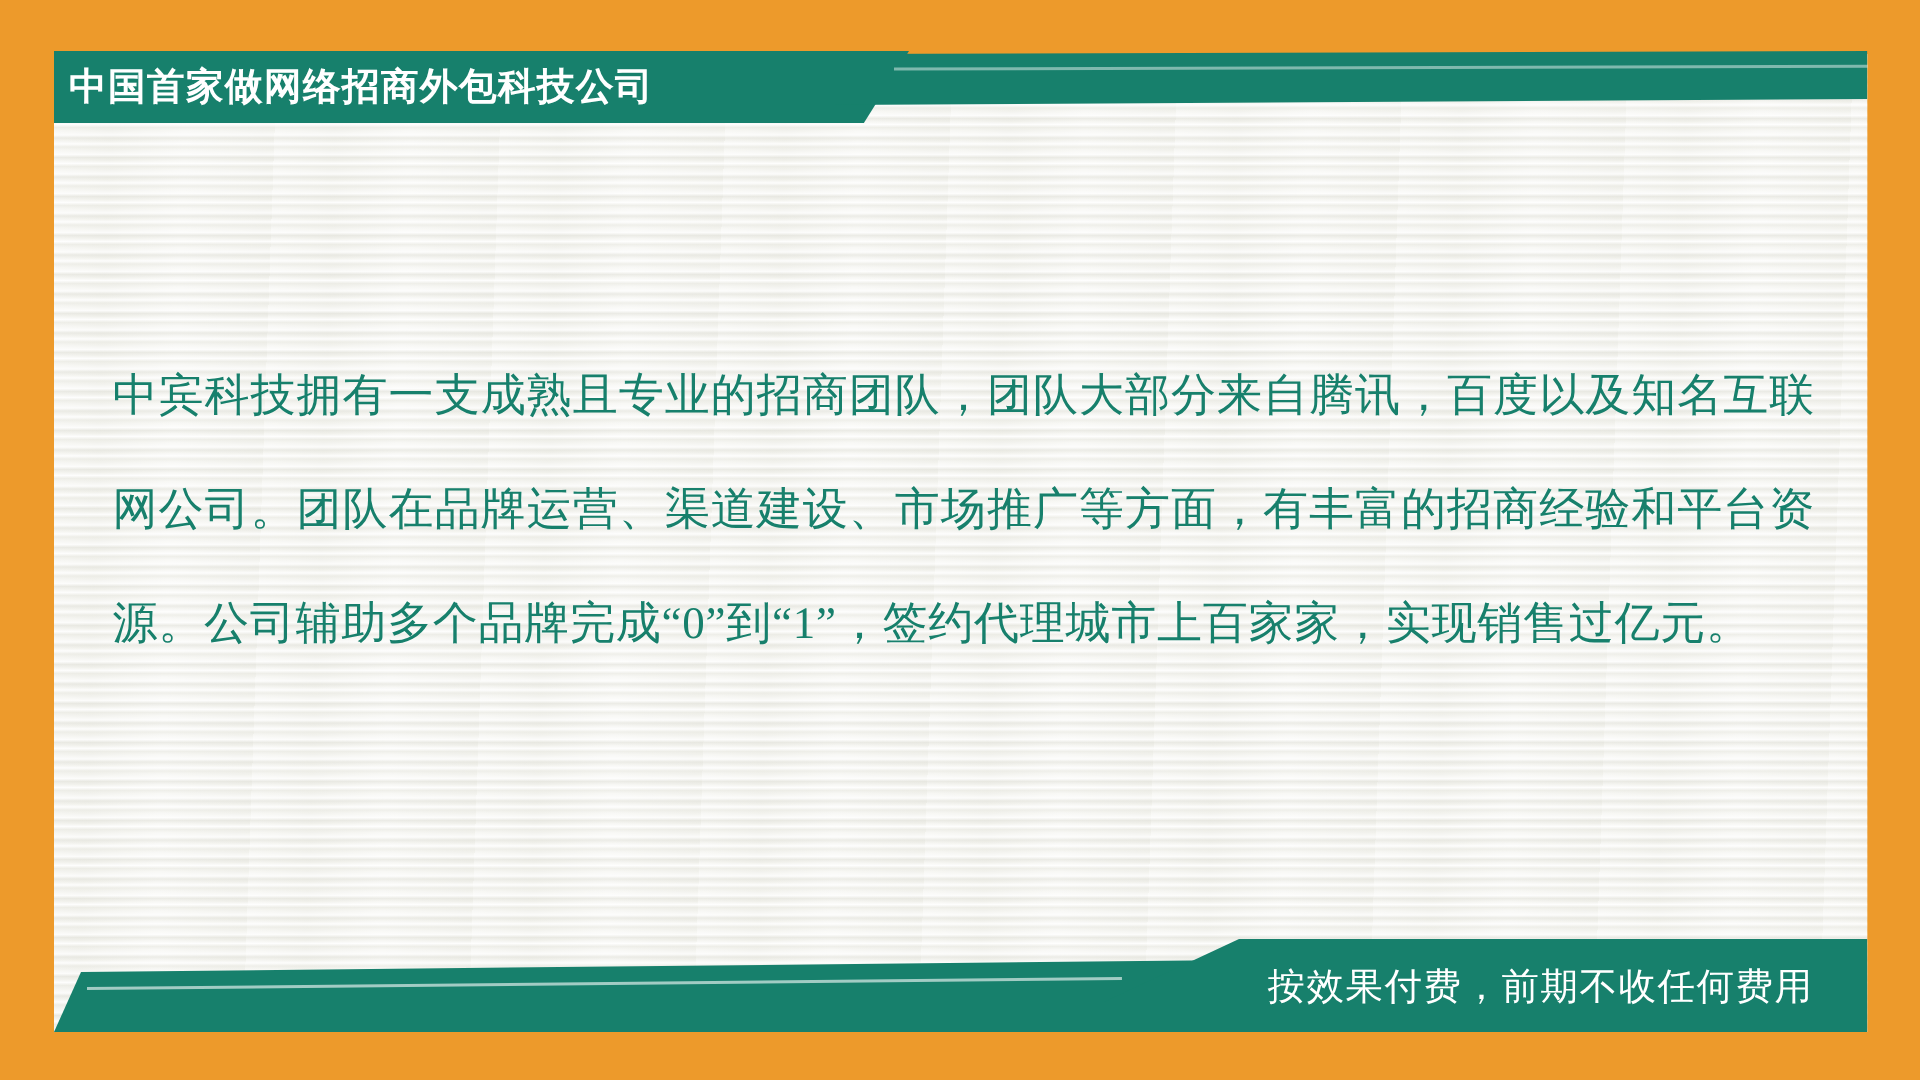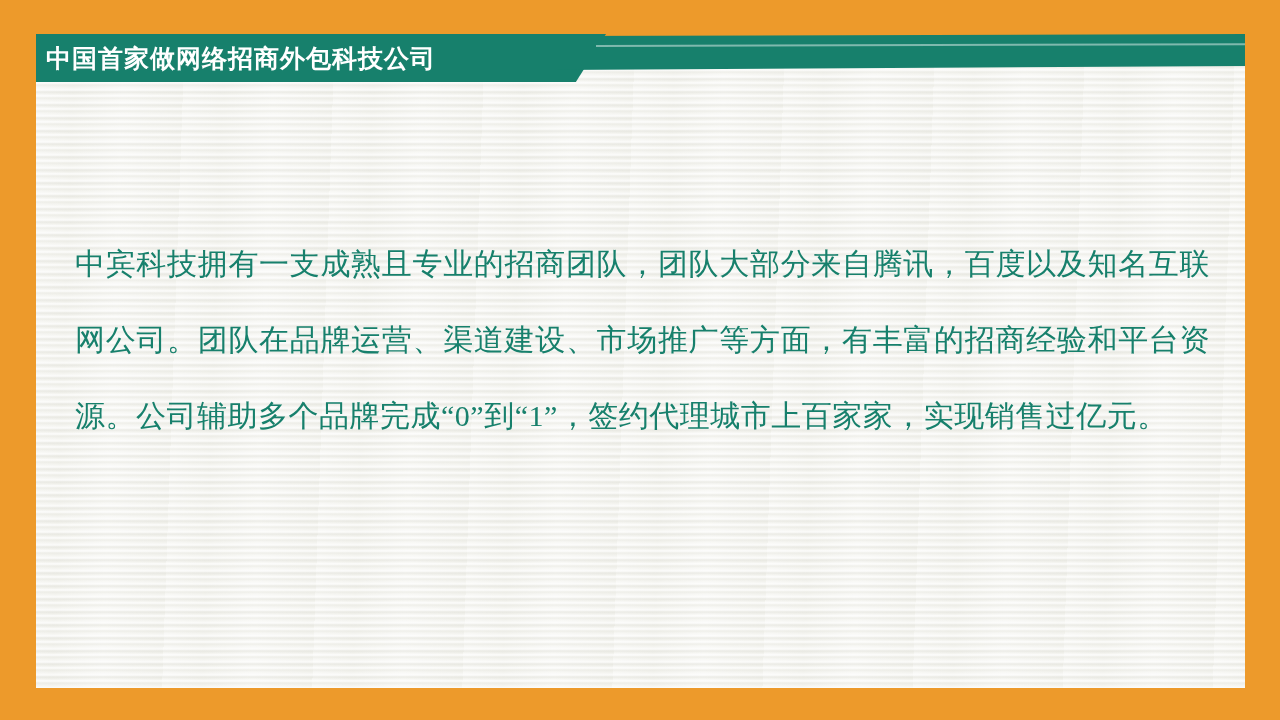--- a/index.html
+++ b/index.html
@@ -224,14 +224,20 @@
     <div class="header-block-slant"></div>
     <div class="header-band"></div>
     <div class="header-hairline"></div>
   </div>
 
   <div class="header-title">中国首家做网络招商外包科技公司</div>
 
 
   <div class="body-text">中宾科技拥有一支成熟且专业的招商团队，团队大部分来自腾讯，百度以及知名互联网公司。团队在品牌运营、渠道建设、市场推广等方面，有丰富的招商经验和平台资源。公司辅助多个品牌完成“0”到“1”，签约代理城市上百家家，实现销售过亿元。</div>
 
+  <div class="footer-zone">
+    <div class="footer-band"></div>
+    <div class="footer-block"></div>
+    <div class="footer-hairline"></div>
+    <div class="footer-text">按效果付费，前期不收任何费用</div>
+  </div>
 
 </div>
 
 </body></html>

